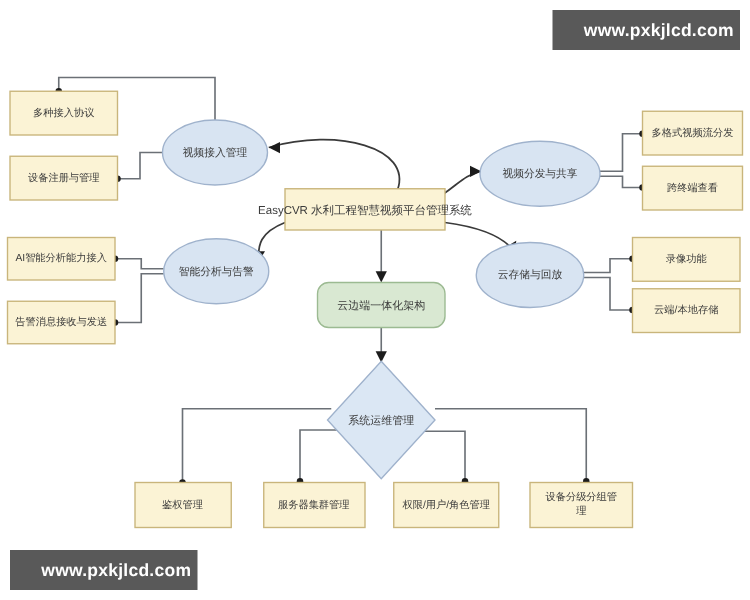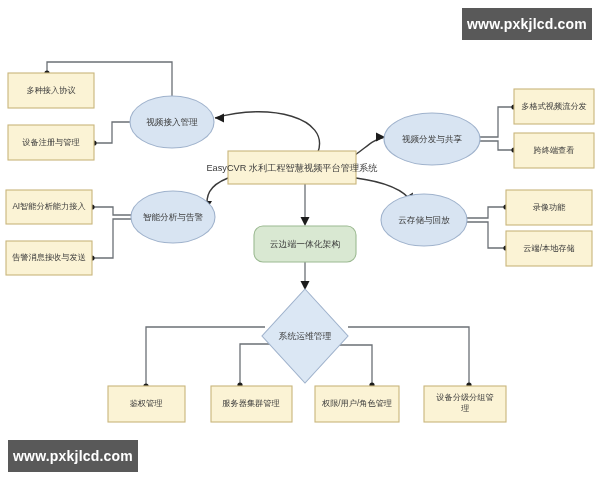--- a/index.html
+++ b/index.html
@@ -75,20 +75,21 @@
     position: absolute;
     background: #595959;
     color: #ffffff;
     font-family: "Liberation Sans", "DejaVu Sans", sans-serif;
     font-weight: bold;
     font-size: 14px;
     letter-spacing: 0.2px;
     display: flex;
     align-items: center;
     justify-content: center;
+    padding-left: 20px;
   }
   #wm-top {
     right: 8px;
     top: 8px;
     width: 130px;
     height: 32px;
   }
   #wm-bottom {
     left: 8px;
     bottom: 8px;

